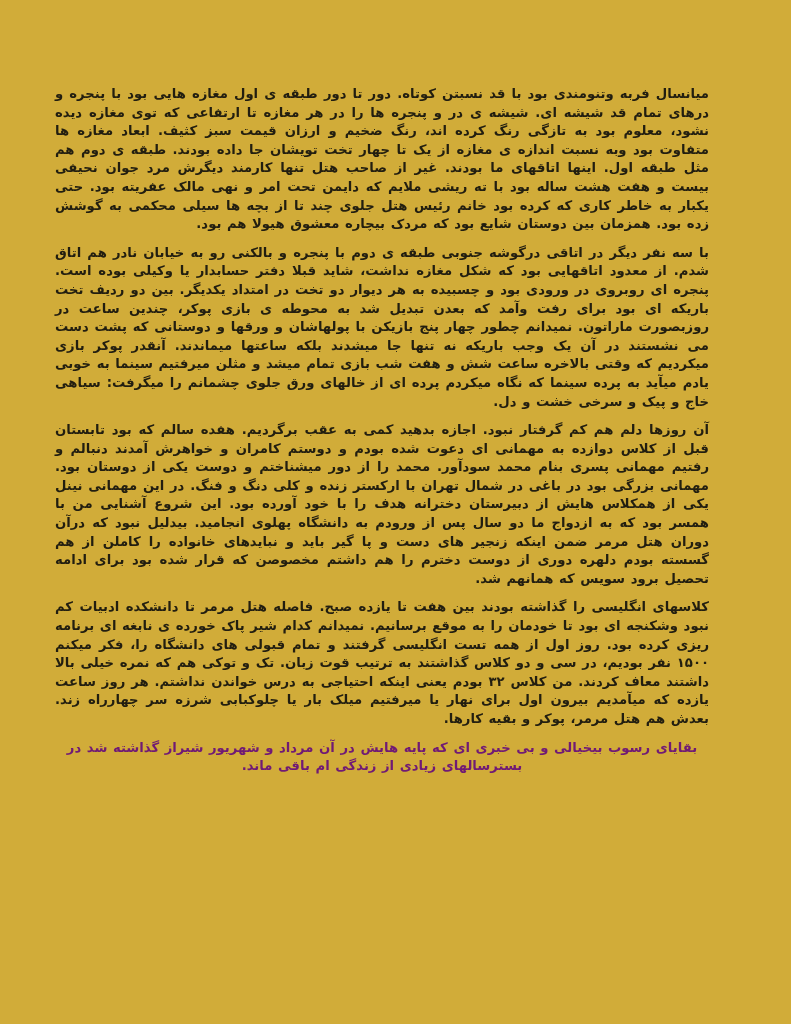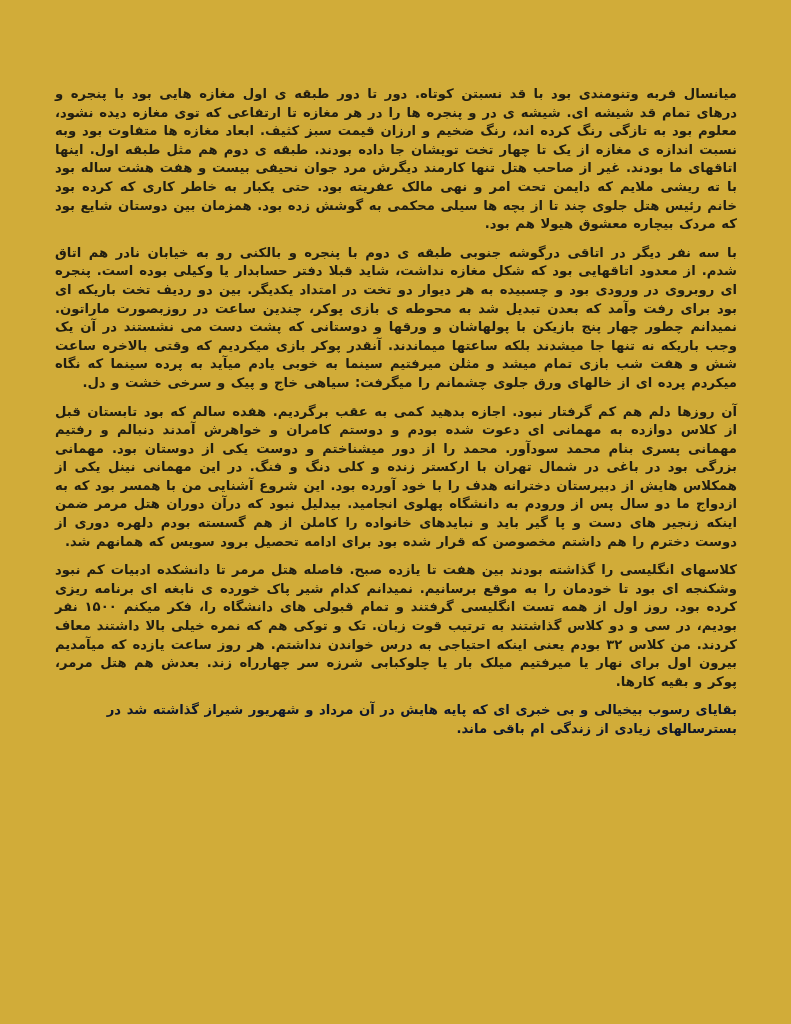--- a/index.html
+++ b/index.html
@@ -9,21 +9,21 @@
   body {
     width: 791px;
     height: 1024px;
     background: #D1AC39;
     overflow: hidden;
   }
   .page {
     box-sizing: border-box;
     width: 791px;
     height: 1024px;
-    padding: 85px 54px 0 55px;
+    padding: 85px 82px 0 55px;
     direction: rtl;
   }
   .para {
     font-family: "DejaVu Sans", sans-serif;
     font-weight: bold;
     font-size: 13.2px;
     line-height: 18.6px;
     color: #221E10;
     text-align: justify;
     margin: 0 0 10px 0;
@@ -34,14 +34,14 @@
   }
 </style>
 </head>
 <body style="background: rgb(209, 172, 57);">
 
 <div class="page">
   <p class="para" style="color: rgb(34, 30, 16);">میانسال فربه وتنومندی بود با قد نسبتن کوتاه. دور تا دور طبقه ی اول مغازه هایی بود با پنجره و درهای تمام قد شیشه ای. شیشه ی در و پنجره ها را در هر مغازه تا ارتفاعی که توی مغازه دیده نشود، معلوم بود به تازگی رنگ کرده اند، رنگ ضخیم و ارزان قیمت سبز کثیف. ابعاد مغازه ها متفاوت بود وبه نسبت اندازه ی مغازه از یک تا چهار تخت تویشان جا داده بودند. طبقه ی دوم هم مثل طبقه اول. اینها اتاقهای ما بودند. غیر از صاحب هتل تنها کارمند دیگرش مرد جوان نحیفی بیست و هفت هشت ساله بود با ته ریشی ملایم که دایمن تحت امر و نهی مالک عفریته بود. حتی یکبار به خاطر کاری که کرده بود خانم رئیس هتل جلوی چند تا از بچه ها سیلی محکمی به گوشش زده بود. همزمان بین دوستان شایع بود که مردک بیچاره معشوق هیولا هم بود.</p>
   <p class="para" style="color: rgb(34, 30, 16);">با سه نفر دیگر در اتاقی درگوشه جنوبی طبقه ی دوم با پنجره و بالکنی رو به خیابان نادر هم اتاق شدم. از معدود اتاقهایی بود که شکل مغازه نداشت، شاید قبلا دفتر حسابدار یا وکیلی بوده است. پنجره ای روبروی در ورودی بود و چسبیده به هر دیوار دو تخت در امتداد یکدیگر. بین دو ردیف تخت باریکه ای بود برای رفت وآمد که بعدن تبدیل شد به محوطه ی بازی پوکر، چندین ساعت در روزبصورت ماراتون. نمیدانم چطور چهار پنج بازیکن با پولهاشان و ورقها و دوستانی که پشت دست می نشستند در آن یک وجب باریکه نه تنها جا میشدند بلکه ساعتها میماندند. آنقدر پوکر بازی میکردیم که وقتی بالاخره ساعت شش و هفت شب بازی تمام میشد و مثلن میرفتیم سینما به خوبی یادم میآید به پرده سینما که نگاه میکردم پرده ای از خالهای ورق جلوی چشمانم را میگرفت: سیاهی خاج و پیک و سرخی خشت و دل.</p>
   <p class="para" style="color: rgb(34, 30, 16);">آن روزها دلم هم کم گرفتار نبود. اجازه بدهید کمی به عقب برگردیم. هفده سالم که بود تابستان قبل از کلاس دوازده به مهمانی ای دعوت شده بودم و دوستم کامران و خواهرش آمدند دنبالم و رفتیم مهمانی پسری بنام محمد سودآور. محمد را از دور میشناختم و دوست یکی از دوستان بود. مهمانی بزرگی بود در باغی در شمال تهران با ارکستر زنده و کلی دنگ و فنگ. در این مهمانی نینل یکی از همکلاس هایش از دبیرستان دخترانه هدف را با خود آورده بود. این شروع آشنایی من با همسر بود که به ازدواج ما دو سال پس از ورودم به دانشگاه پهلوی انجامید. بیدلیل نبود که درآن دوران هتل مرمر ضمن اینکه زنجیر های دست و پا گیر باید و نبایدهای خانواده را کاملن از هم گسسته بودم دلهره دوری از دوست دخترم را هم داشتم مخصوصن که قرار شده بود برای ادامه تحصیل برود سویس که همانهم شد.</p>
   <p class="para" style="color: rgb(34, 30, 16);">کلاسهای انگلیسی را گذاشته بودند بین هفت تا یازده صبح. فاصله هتل مرمر تا دانشکده ادبیات کم نبود وشکنجه ای بود تا خودمان را به موقع برسانیم. نمیدانم کدام شیر پاک خورده ی نابغه ای برنامه ریزی کرده بود. روز اول از همه تست انگلیسی گرفتند و تمام قبولی های دانشگاه را، فکر میکنم ۱۵۰۰ نفر بودیم، در سی و دو کلاس گذاشتند به ترتیب قوت زبان. تک و توکی هم که نمره خیلی بالا داشتند معاف کردند. من کلاس ۳۲ بودم یعنی اینکه احتیاجی به درس خواندن نداشتم. هر روز ساعت یازده که میآمدیم بیرون اول برای نهار یا میرفتیم میلک بار یا چلوکبابی شرزه سر چهارراه زند. بعدش هم هتل مرمر، پوکر و بقیه کارها.</p>
-  <p class="para centered" style="color: #0f172a; text-align: right;">بقایای رسوب بیخیالی و بی خبری ای که پایه هایش در آن مرداد و شهریور شیراز گذاشته شد در بسترسالهای زیادی از زندگی ام باقی ماند.</p>
+  <p class="para centered" style="color: #701a75;">بقایای رسوب بیخیالی و بی خبری ای که پایه هایش در آن مرداد و شهریور شیراز گذاشته شد در بسترسالهای زیادی از زندگی ام باقی ماند.</p>
 </div>
 
 </body></html>

